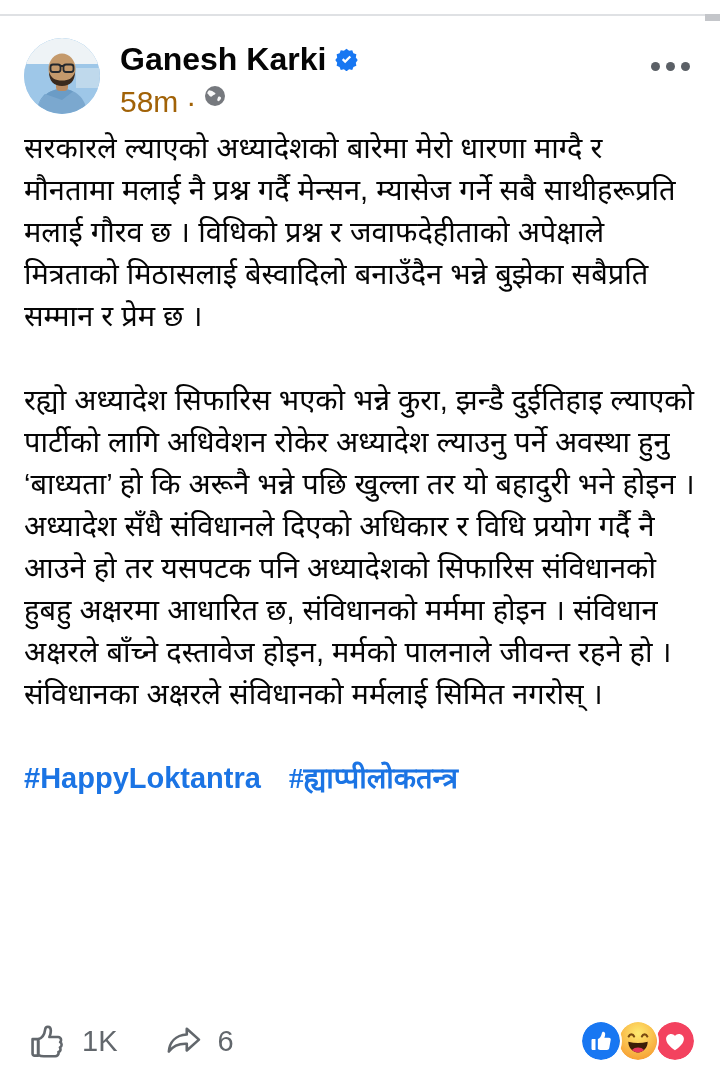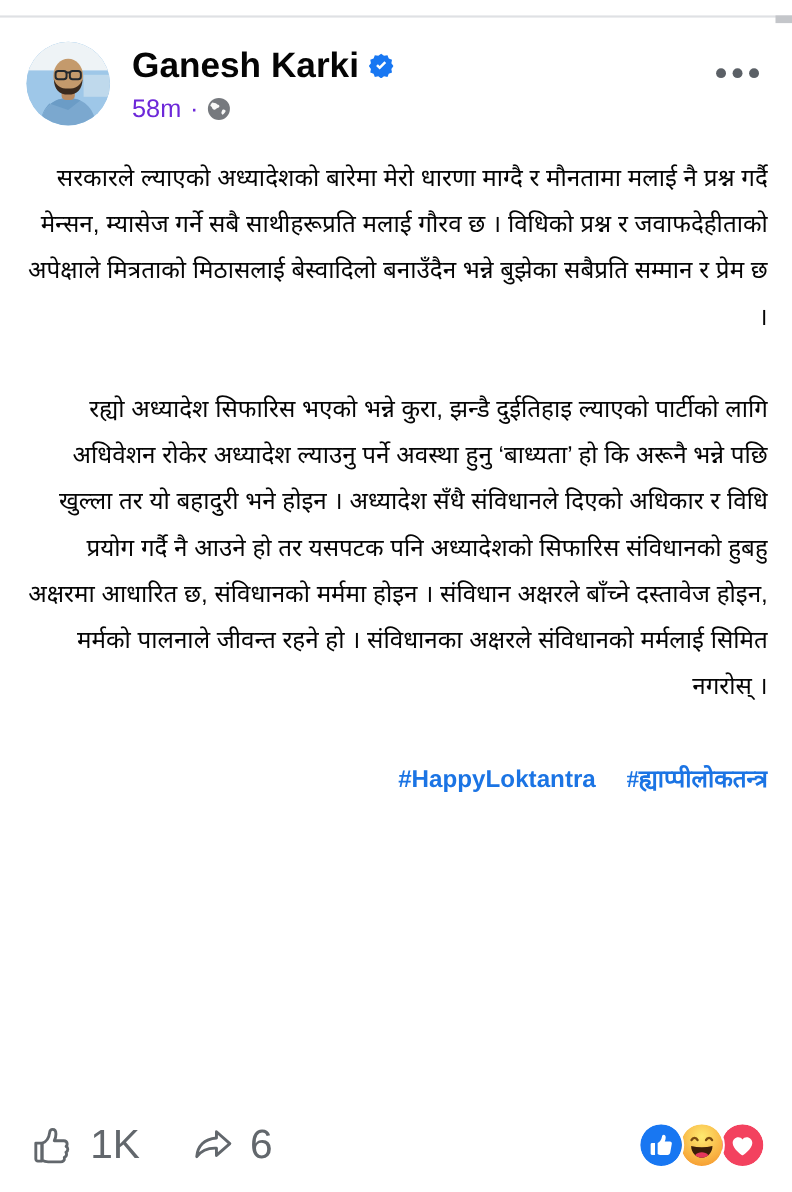--- a/index.html
+++ b/index.html
@@ -10,41 +10,41 @@
   .top-line{position:absolute;top:14px;left:0;right:0;height:2px;background:#dfe1e4;}
   .scroll-nub{position:absolute;top:14px;right:0;width:15px;height:7px;background:#c4c6ca;}
 
   
   .header{position:absolute;top:38px;left:24px;right:24px;display:flex;}
   .avatar{width:76px;height:76px;border-radius:50%;overflow:hidden;flex:none;background:#9ec7e8;}
   .avatar svg{display:block;width:76px;height:76px;}
   .header-info{margin-left:20px;padding-top:4px;}
   .name-row{display:flex;align-items:center;gap:9px;font-size:32px;font-weight:700;color:#050505;line-height:1.1;}
   .verified-badge svg{width:23px;height:23px;display:block;}
-  .meta-row{display:flex;align-items:center;gap:8px;margin-top:8px;font-size:23px;color:#6d28d9;}
+  .meta-row{display:flex;align-items:flex-start;gap:8px;margin-top:8px;font-size:30px;color:#a16207;}
   .globe-icon svg{width:22px;height:22px;display:block;}
   .menu-dots{position:absolute;right:0;top:18px;display:flex;gap:6px;padding:6px;cursor:pointer;}
   .menu-dots span{width:9px;height:9px;border-radius:50%;background:#5b6066;}
 
   
   .post-text{
-    position:absolute;top:141px;left:24px;right:22px;height:868px;overflow:hidden;
-    font-size:22px;line-height:42px;color:#050505;text-align:right;
+    position:absolute;top:127px;left:24px;right:22px;height:868px;overflow:hidden;
+    font-size:29px;line-height:42px;color:#050505;
   }
   .post-text p{margin:0 0 42px 0;}
   .post-text p:last-child{margin-bottom:0;}
   .hashtags{color:#1b74e4;font-weight:700;}
   .hashtag{margin-right:28px;}
   .hashtag:last-child{margin-right:0;font-family:Liberation Serif, serif;}
 
   
   .engagement{position:absolute;left:26px;right:24px;top:1014px;height:54px;display:flex;align-items:center;}
   .stat{display:flex;align-items:center;margin-right:44px;color:#62676c;cursor:pointer;}
   .stat svg{width:45px;height:45px;display:block;}
-  .stat .count{font-size:37px;margin-left:11px;color:#62676c;}
+  .stat .count{font-size:29px;margin-left:11px;color:#62676c;}
   .reactions{margin-left:auto;display:flex;align-items:center;}
   .reaction{width:42px;height:42px;border-radius:50%;position:relative;}
   .reaction svg{display:block;width:42px;height:42px;border-radius:50%;border:2px solid #fff;box-sizing:border-box;}
   .reaction + .reaction{margin-left:-5px;}
   .reaction.r1{z-index:3;} .reaction.r2{z-index:2;} .reaction.r3{z-index:1;}
 </style>
 </head>
 <body>
 
 <div class="top-line"></div>

